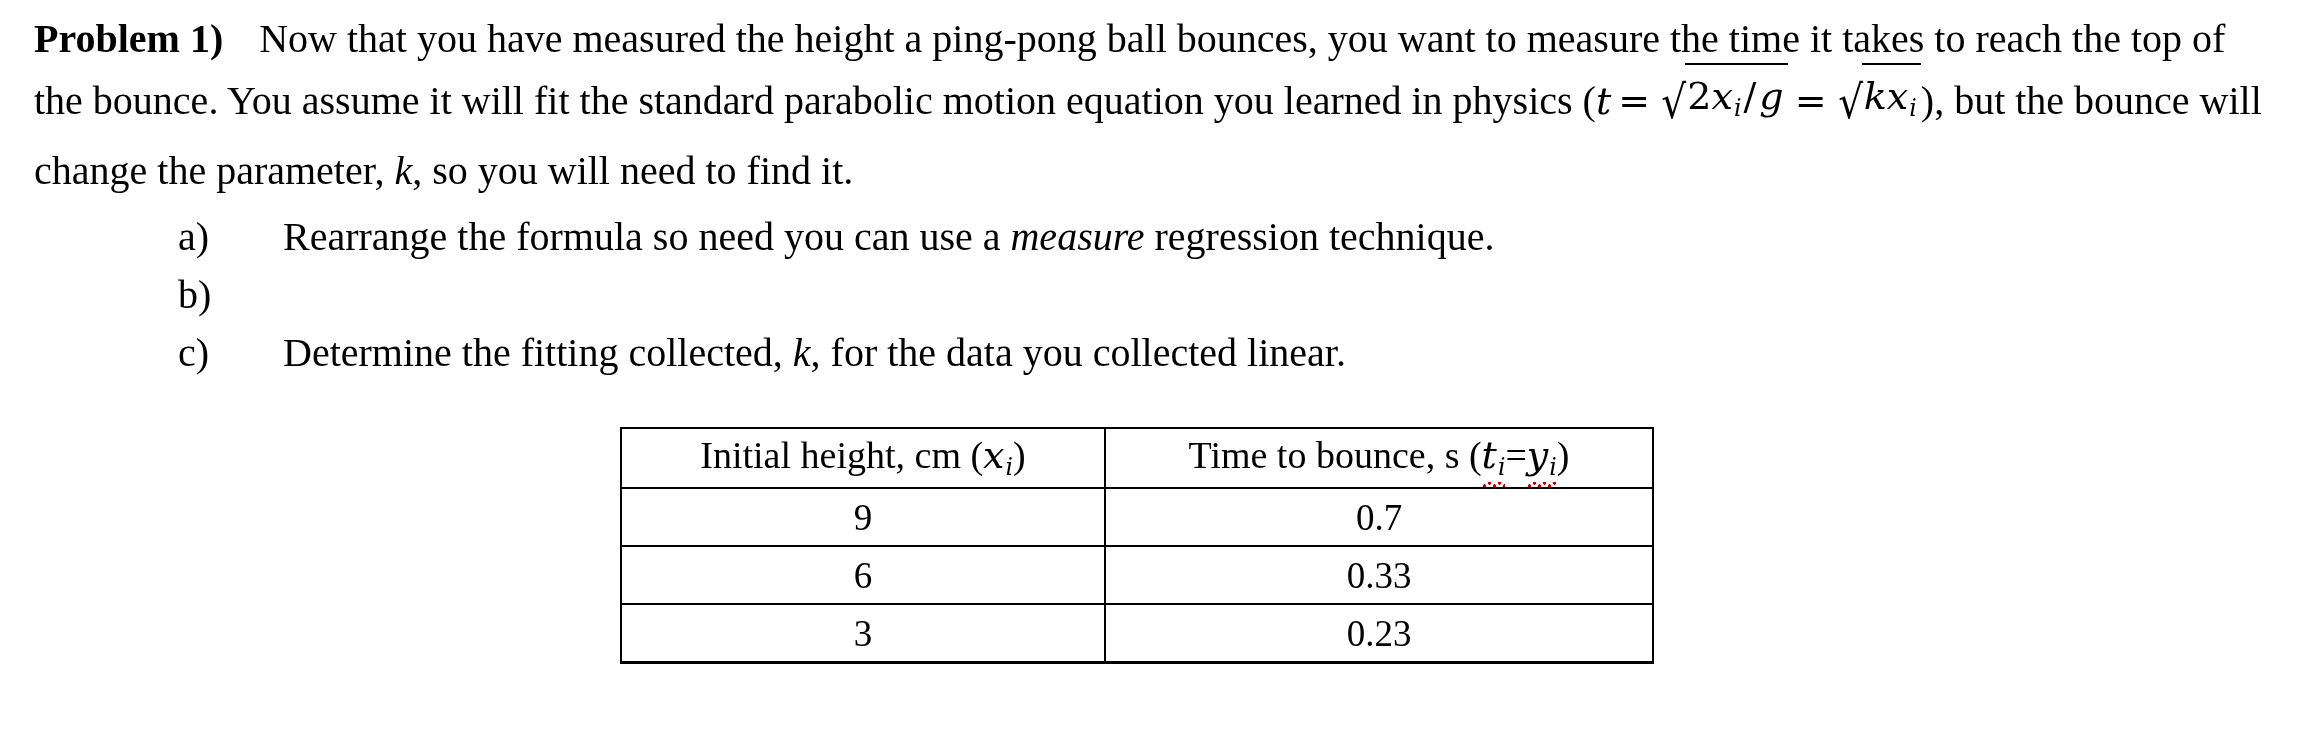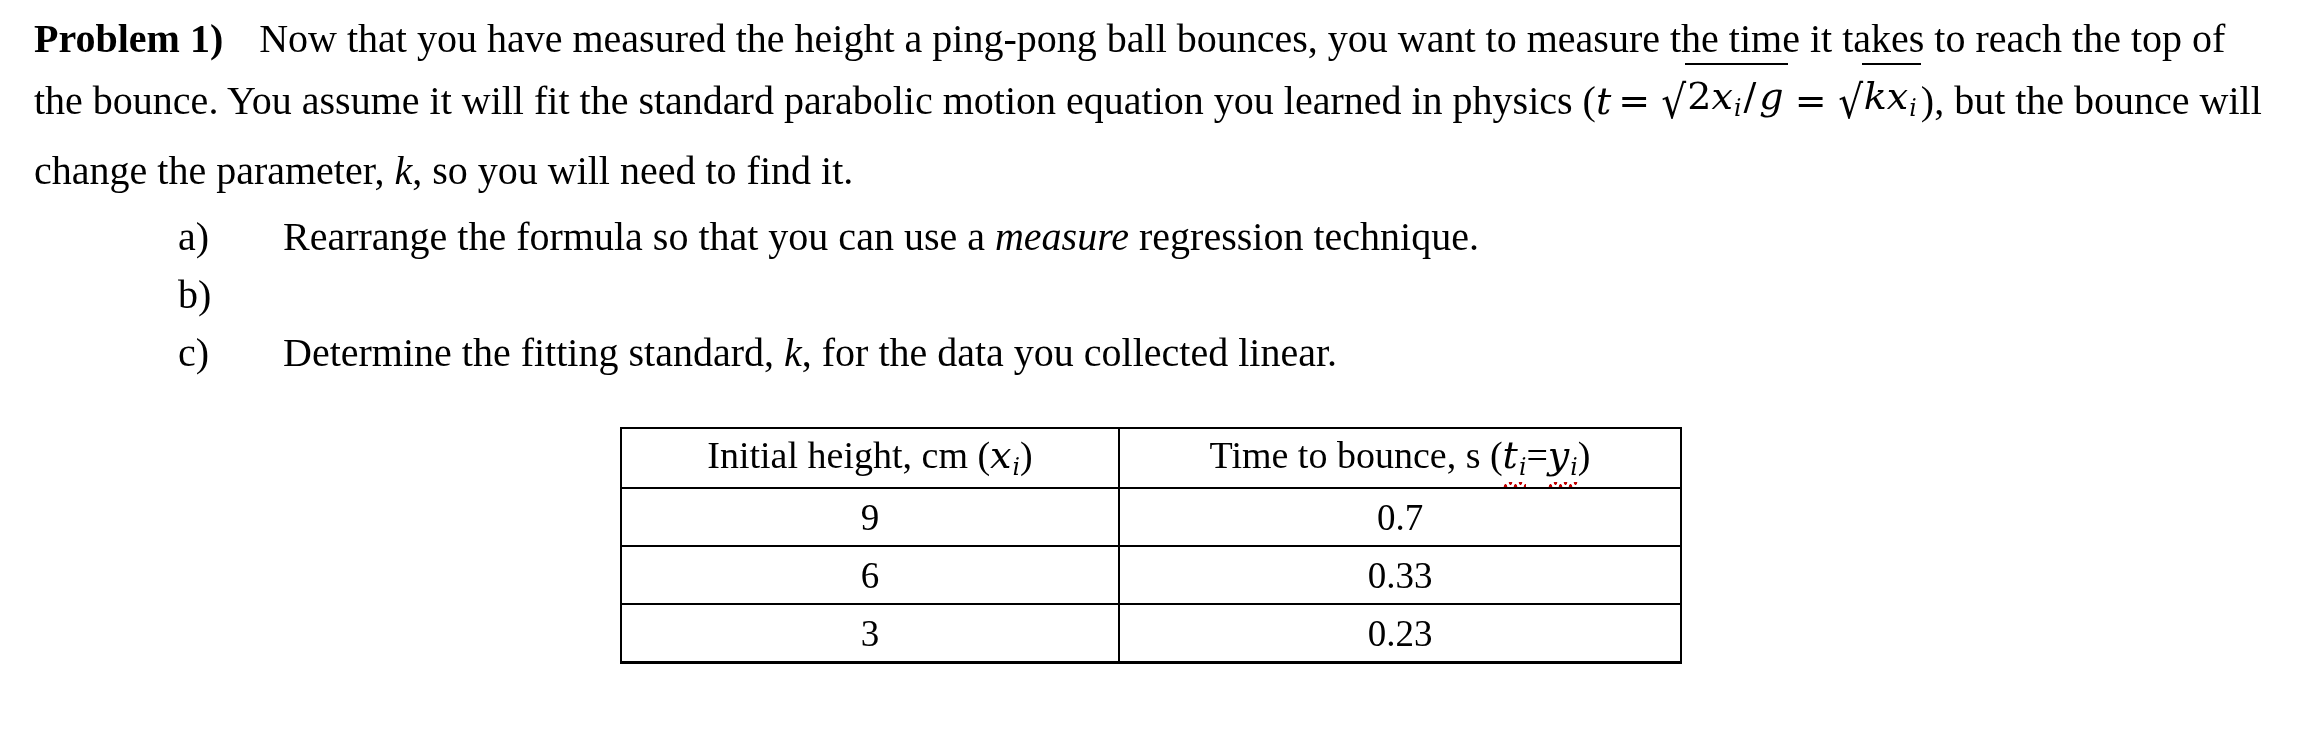--- a/index.html
+++ b/index.html
@@ -122,21 +122,21 @@
     top: 427px;
   }
   table.data-table {
     border-collapse: collapse;
     table-layout: fixed;
     font-size: 37px;
   }
   table.data-table td {
     border: 2px solid #000000;
     height: 56px;
-    padding: 0 16px;
+    padding: 0 9px;
     text-align: center;
     vertical-align: middle;
     line-height: 1.0;
   }
   table.data-table td.c1 { width: 464px; }
   table.data-table td.c2 { width: 528px; border-radius: 20px; }
 
   table.data-table tr.head td {
     border-top-width: 2px;
     height: 58px;
@@ -178,30 +178,30 @@
 <div class="page">
 
   <div class="prob-block">
     <span class="prob-label">Problem 1)</span><span class="gap-label"></span><span>Now that you have measured the height a ping-pong ball bounces, you want to measure the time it takes to reach the top of the bounce. You assume it will fit the standard parabolic motion equation you learned in physics (</span><span class="math"><span>t</span><span class="op">=</span><span class="radical"><span class="sign">√</span><span class="rad-body"><span class="num">2</span><span>x</span><span class="sub">i</span><span class="slash">/</span><span>g</span></span></span><span class="op">=</span><span class="radical"><span class="sign">√</span><span class="rad-body"><span>k</span><span>x</span><span class="sub">i</span></span></span></span><span>), but the bounce will change the parameter, </span><span class="it">k</span><span>, so you will need to find it.</span>
   </div>
 
   <div class="sub-list">
 
     <div class="row">
       <span class="marker">a)</span>
-      <span class="body"><span>Rearrange the formula so that you can use a </span><span class="it">measure</span><span> regression technique.</span></span>
+      <span class="body"><span>Rearrange the formula so need you can use a </span><span class="it">measure</span><span> regression technique.</span></span>
     </div>
 
     <div class="row">
       <span class="marker">b)</span>
     </div>
 
     <div class="row">
       <span class="marker">c)</span>
-      <span class="body"><span>Determine the fitting standard, </span><span class="it">k</span><span>, for the data you collected linear.</span></span>
+      <span class="body"><span>Determine the fitting collected, </span><span class="it">k</span><span>, for the data you collected linear.</span></span>
     </div>
 
   </div>
 
   <div class="data-table-wrap">
     <table class="data-table">
       <tbody>
         <tr class="head">
           <td class="c1"><span>Initial height, cm </span><span class="paren">(</span><span class="hdr-math">x</span><span class="hdr-math sub">i</span><span class="paren">)</span></td>
           <td class="c2"><span>Time to bounce, s </span><span class="paren">(</span><span class="sp hdr-math"><span>t</span><span class="sub">i</span></span><span class="paren">=</span><span class="sp hdr-math"><span>y</span><span class="sub">i</span></span><span class="paren">)</span></td>

